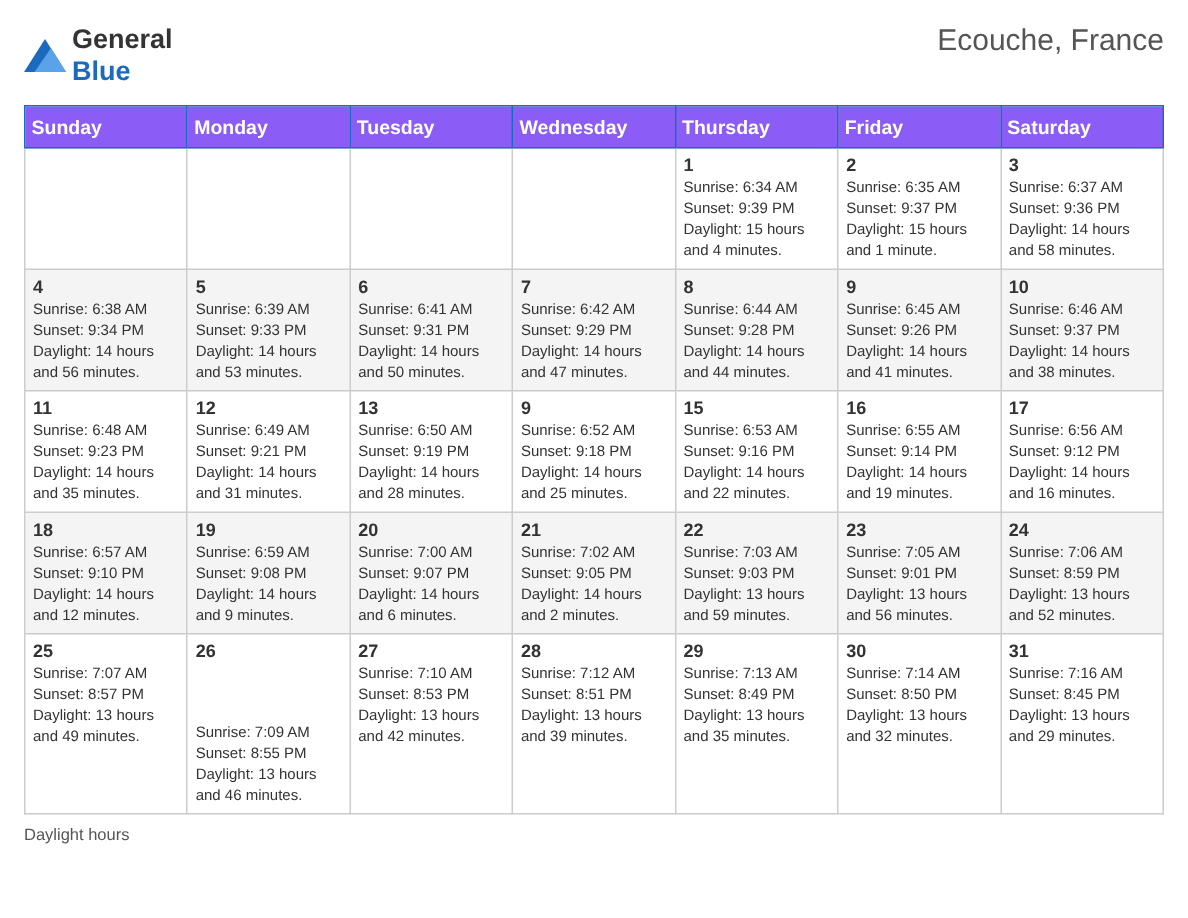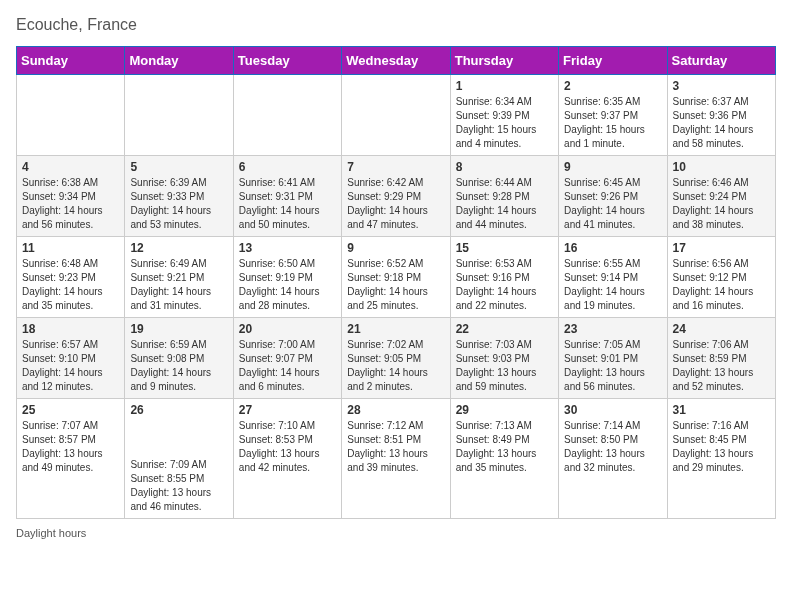--- a/index.html
+++ b/index.html
@@ -28,30 +28,30 @@
     .title-block {
       text-align: right;
     }
     .month-title {
       font-size: 36px;
       font-weight: bold;
       color: #333;
       line-height: 1.1;
     }
     .location-title {
-      font-size: 16px;
+      font-size: 20px;
       color: #555;
     }
     .calendar-table {
       width: 100%;
       border-collapse: collapse;
       border: 1px solid #ccc;
     }
     .calendar-table th {
-      background: #a21caf;
+      background: #8b5cf6;
       color: #fff;
       font-size: 13px;
       font-weight: bold;
       padding: 6px 4px;
       text-align: left;
       border: 1px solid #1a6bbf;
     }
     .calendar-table td {
       border: 1px solid #ccc;
       vertical-align: top;
@@ -84,20 +84,30 @@
       color: #555;
     }
     
     .row-odd td { background: #fff; }
     .row-even td { background: #f0f0f0; }
   </style>
 </head>
 <body>
 
 <div class="header">
+  <div class="logo">
+    <svg class="logo-icon" viewBox="0 0 28 22" xmlns="http://www.w3.org/2000/svg">
+      <polygon points="0,22 14,0 28,22" fill="#1a6bbf"></polygon>
+      <polygon points="7,22 18,6 28,22" fill="#5ba3e8"></polygon>
+    </svg>
+    <div>
+      <span style="font-size:18px;font-weight:bold;color:#333;">General</span><br>
+      <span style="font-size:18px;font-weight:bold;color:#1a6bbf;">Blue</span>
+    </div>
+  </div>
   <div class="title-block">
     <div class="location-title">Ecouche, France</div>
   </div>
 </div>
 
 <table class="calendar-table">
   <thead>
     <tr>
 
     <th>Sunday</th>
@@ -168,21 +178,21 @@
         </td>
         <td>
           <div class="day-number">9</div>
           <div class="day-info" style="white-space: pre-line;">Sunrise: 6:45 AM
 Sunset: 9:26 PM
 Daylight: 14 hours and 41 minutes.</div>
         </td>
         <td>
           <div class="day-number">10</div>
           <div class="day-info" style="white-space: pre-line;">Sunrise: 6:46 AM
-Sunset: 9:24 PM
+Sunset: 9:37 PM
 Daylight: 14 hours and 38 minutes.</div>
         </td>
       </tr>
       <tr class="row-odd">
         <td>
           <div class="day-number">11</div>
           <div class="day-info" style="white-space: pre-line;">Sunrise: 6:48 AM
 Sunset: 9:23 PM
 Daylight: 14 hours and 35 minutes.</div>
         </td>

